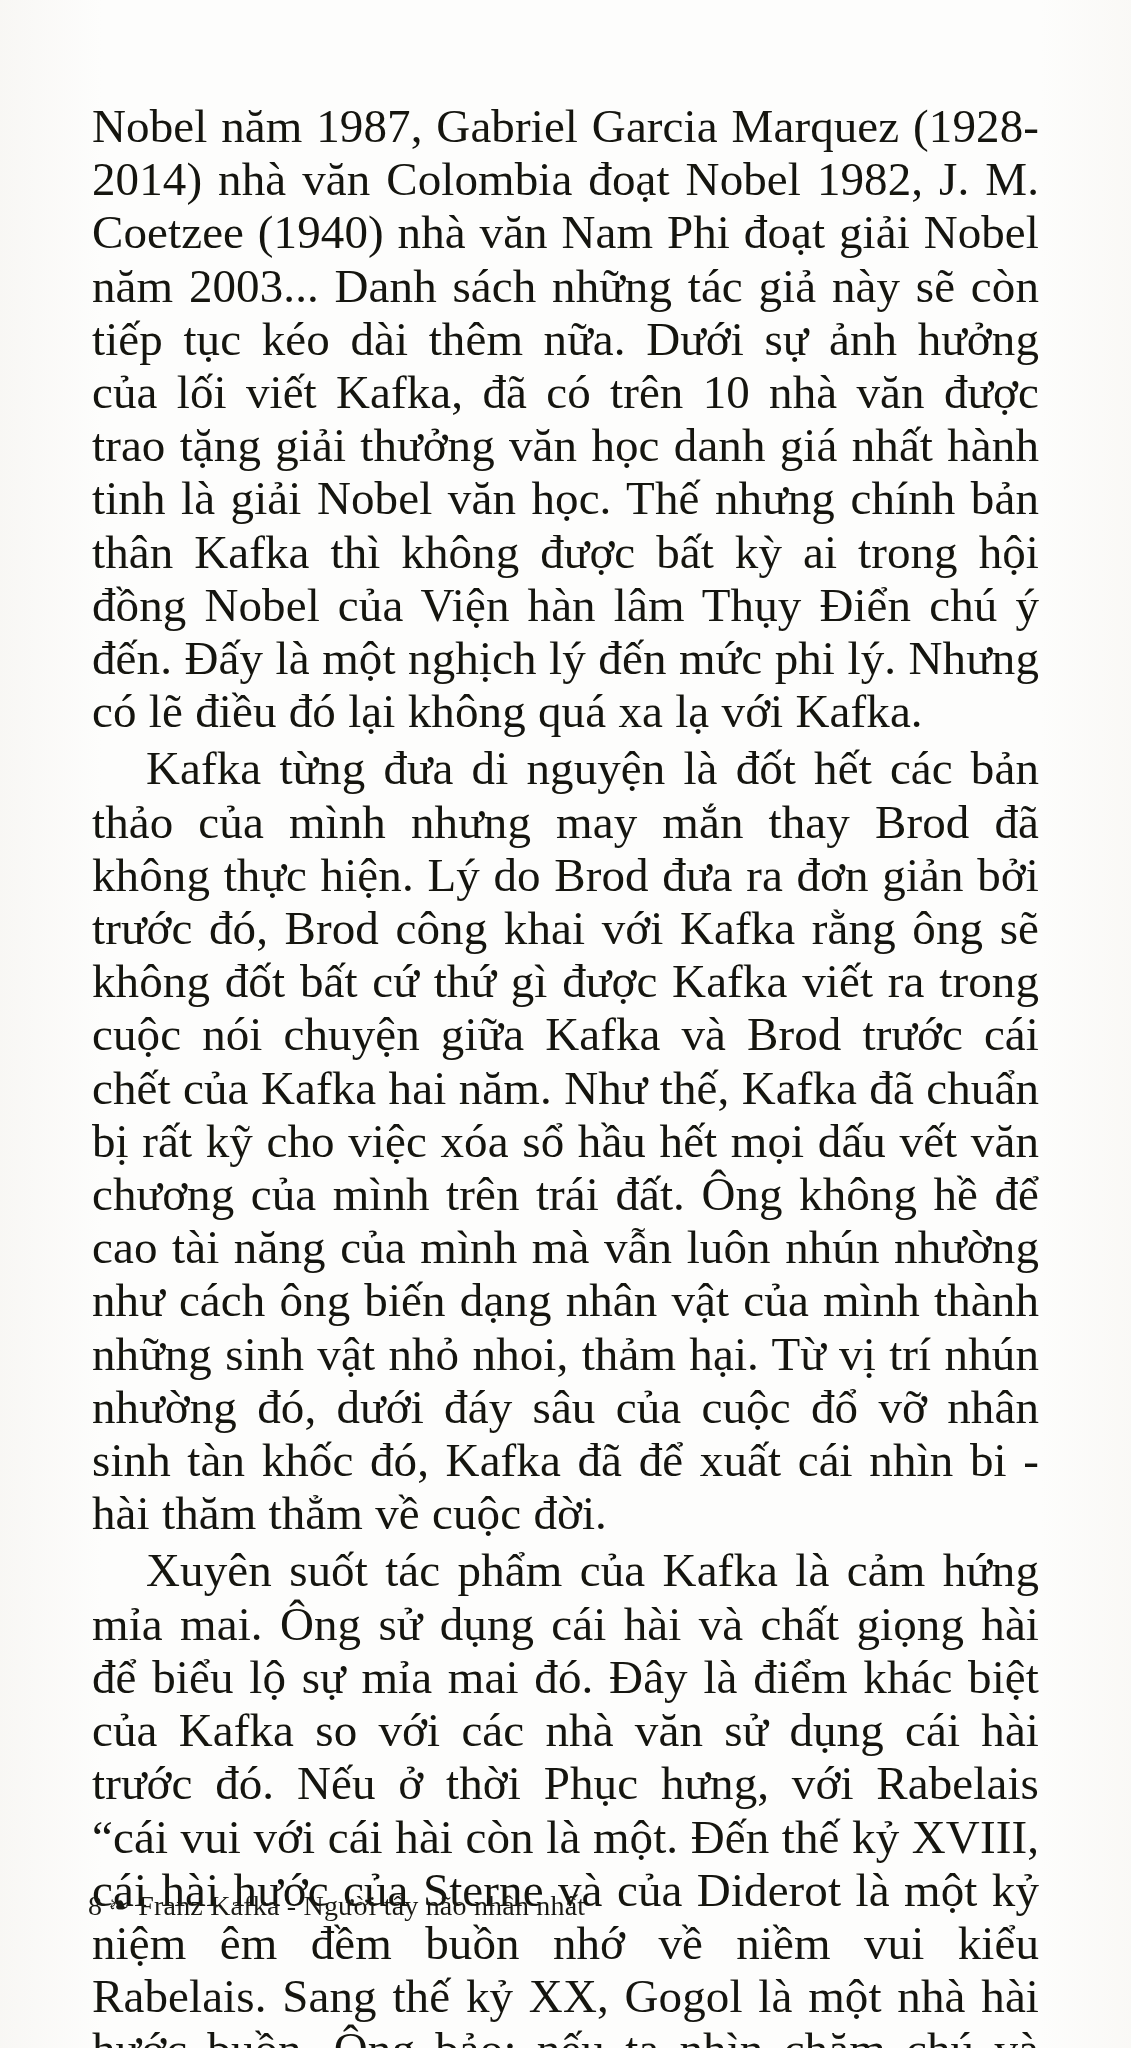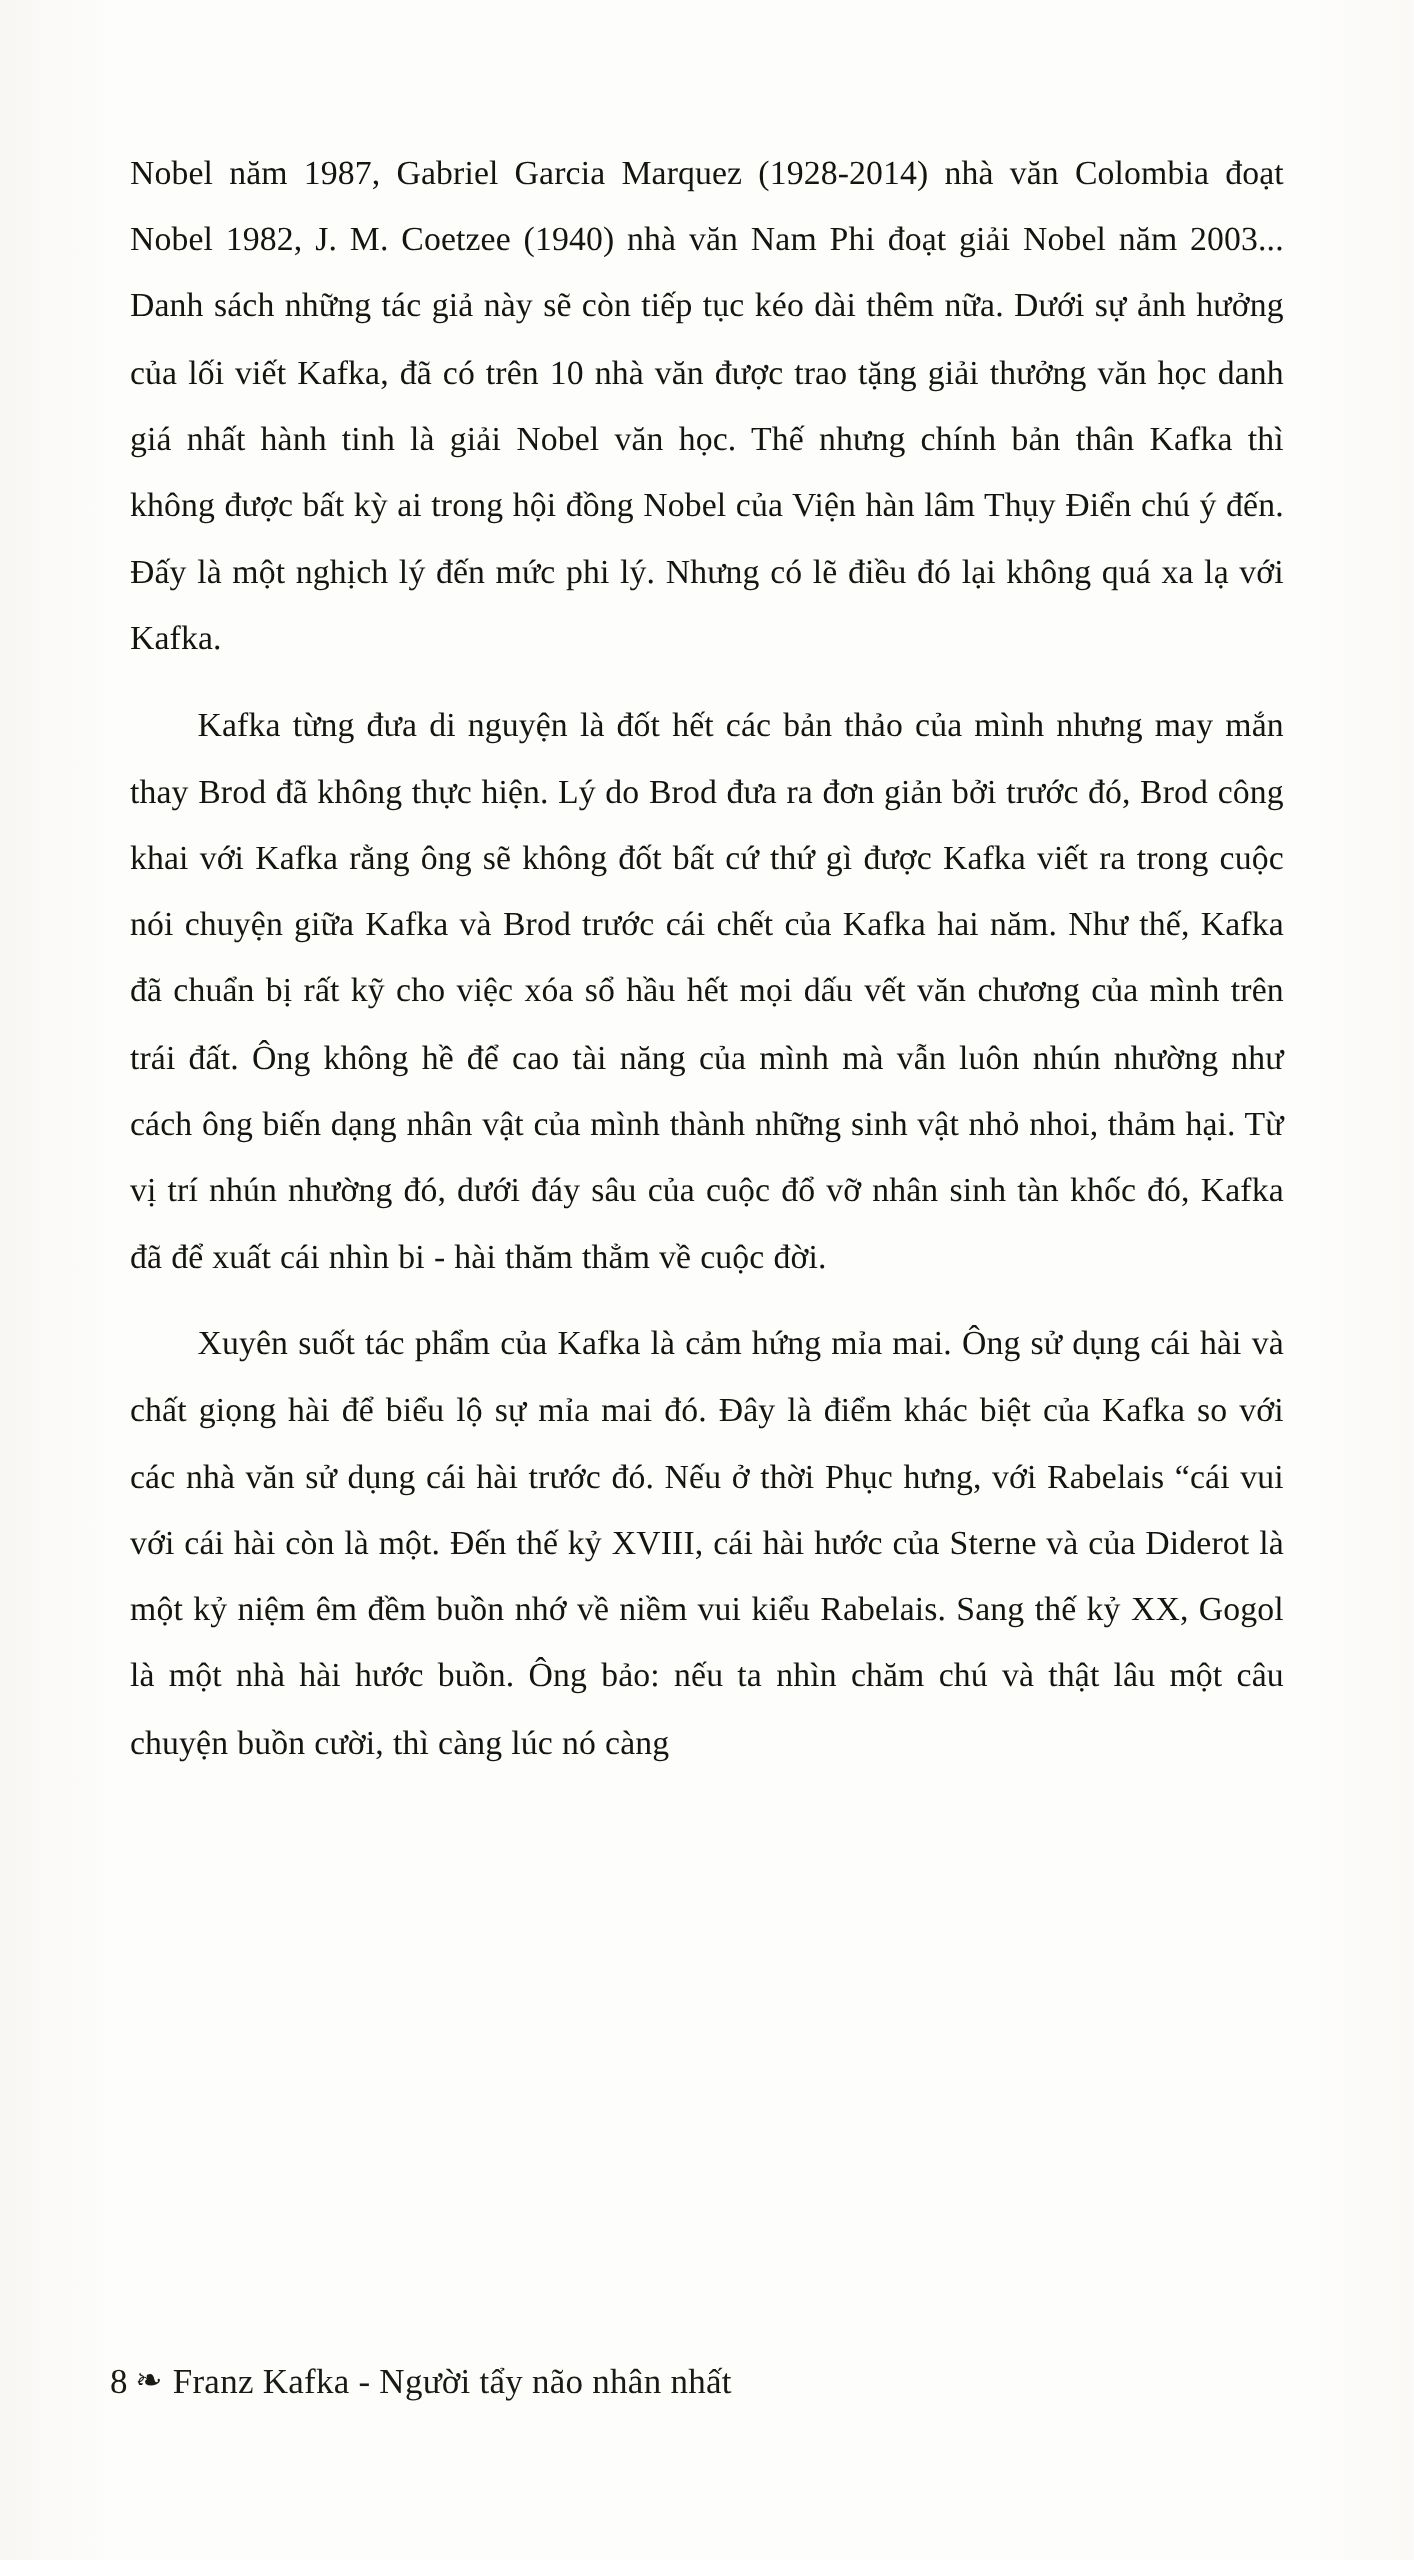--- a/index.html
+++ b/index.html
@@ -32,22 +32,22 @@
                              rgba(255,255,255,0) 92%, rgba(246,244,240,0.5) 100%);
     pointer-events: none;
   }
   .text-block {
     position: absolute;
     left: 88px;
     top: 96px;
     width: 955px;
   }
   p.para {
-    margin: 16px;
-    font-size: 27px;
+    margin: 4px;
+    font-size: 47px;
     line-height: 53.2px;
     text-align: justify;
     text-justify: inter-word;
     letter-spacing: 0.1px;
     word-spacing: 0.4px;
     color: #15150f;
     -webkit-font-smoothing: antialiased;
   }
   p.para + p.para {
     margin-top: 0;

